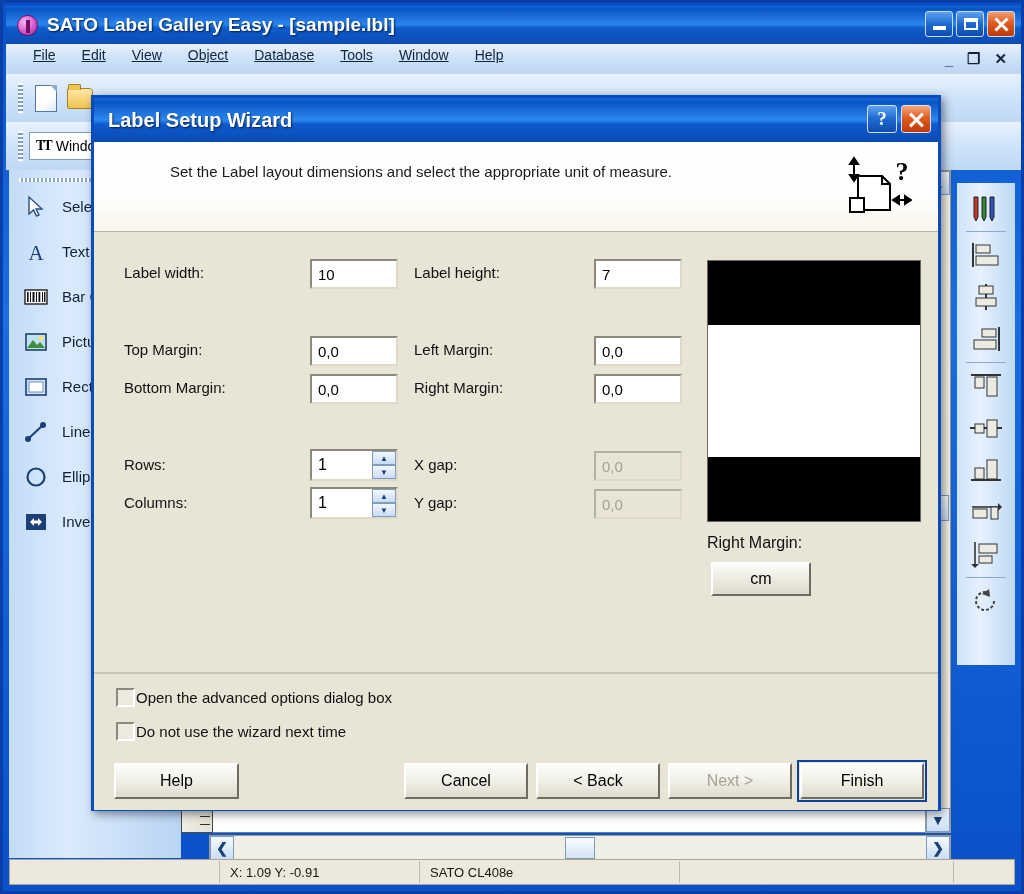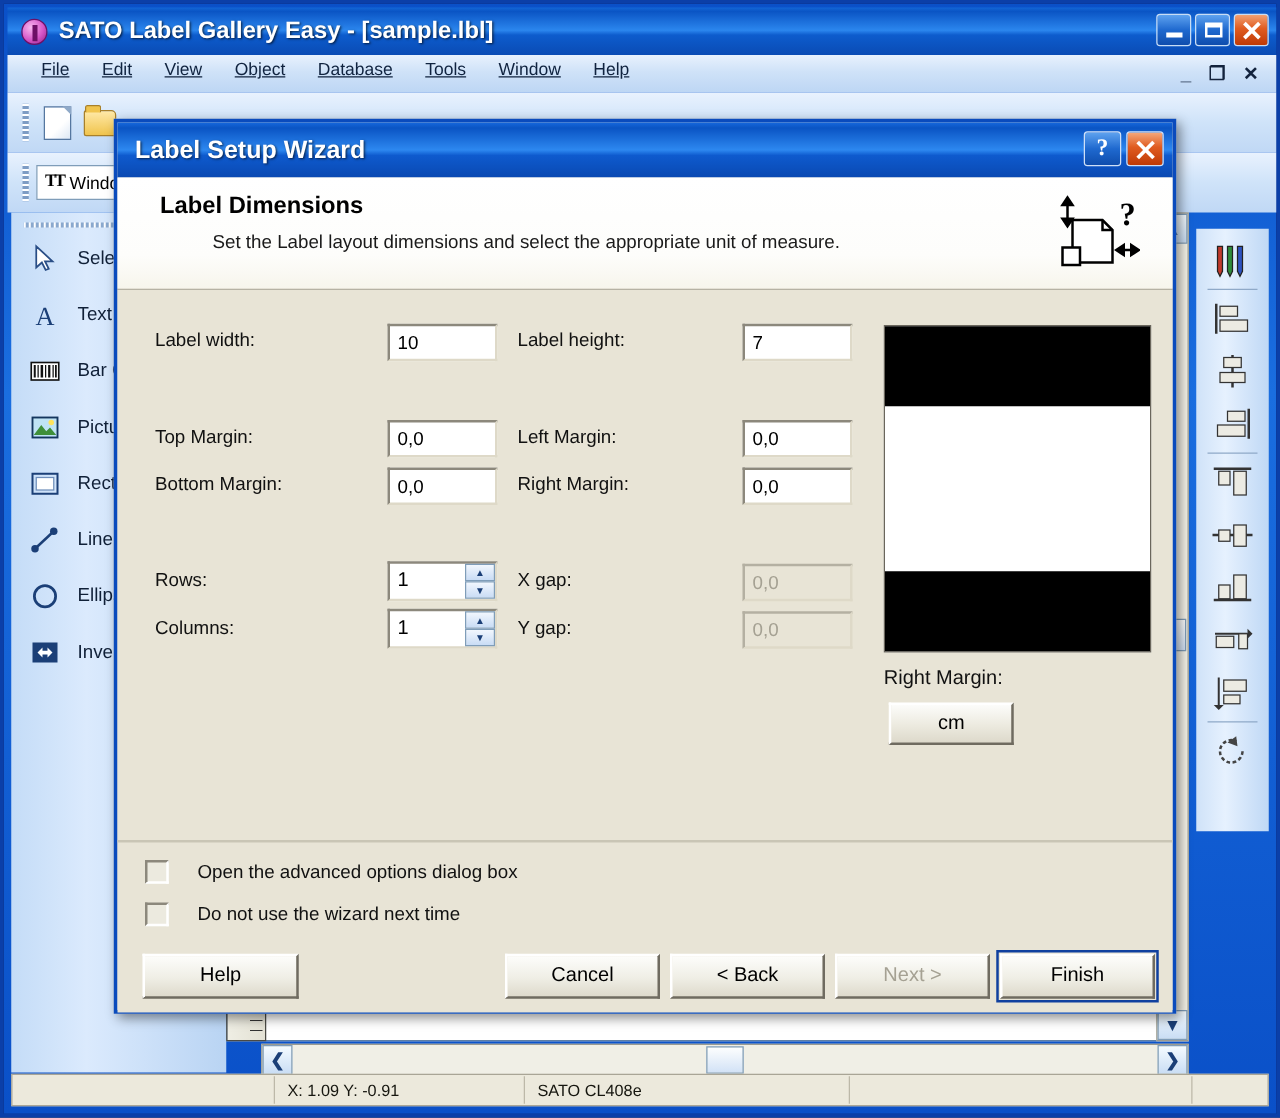--- a/index.html
+++ b/index.html
@@ -220,21 +220,21 @@
 
   #unit-label { position: absolute; left: 613px; top: 302px; font-size: 16px; color: #111; }
   #unit-button {
     position: absolute; left: 617px; top: 330px; width: 100px; height: 34px;
     background: linear-gradient(180deg,#fcfcfa 0%,#eceadf 55%,#ddd9cb 100%);
     border: 2px solid; border-color: #ffffff #6f6b60 #6f6b60 #ffffff;
     display: flex; align-items: center; justify-content: center;
     font-size: 16px; color: #000;
   }
 
-  .cb-row { position: absolute; display: flex; align-items: center; gap: 23px; }
+  .cb-row { position: absolute; display: flex; align-items: center; gap: 1px; }
   .cbox { width: 19px; height: 19px; background: #eceadf;
     border: 2px solid; border-color: #8c887c #ffffff #ffffff #8c887c; }
   .cb-text { font-size: 15px; color: #111; }
 
   .dbtn {
     position: absolute; height: 36px;
     background: linear-gradient(180deg,#fdfdfb 0%,#efeee5 55%,#dedacc 100%);
     border: 2px solid; border-color: #ffffff #6f6b60 #6f6b60 #ffffff;
     display: flex; align-items: center; justify-content: center;
     font-size: 16px; color: #000;
@@ -505,21 +505,20 @@
       <div class="dlg-winbtns">
         <div class="dlg-btn">?</div>
         <div class="dlg-btn close">
             <i class="a"></i>
             <i class="b"></i>
           </div>
       </div>
     </div>
 
     <div id="dlg-header">
-      <h2>Label Dimensions</h2>
       <p>Set the Label layout dimensions and select the appropriate unit of measure.</p>
       <span id="header-icon">
         <svg width="66" height="62" viewBox="0 0 66 62">
           <g stroke="#000" stroke-width="2" fill="none">
             <line x1="8" y1="5" x2="8" y2="22"></line>
               <polygon points="8,2 4,8 12,8" fill="#000"></polygon>
               <polygon points="8,25 4,19 12,19" fill="#000"></polygon>
           </g>
           <polygon points="12,20 36,20 44,28 44,54 12,54" fill="#fff" stroke="#000" stroke-width="2"></polygon>
           <polyline points="36,20 36,28 44,28" fill="none" stroke="#000" stroke-width="2"></polyline>

